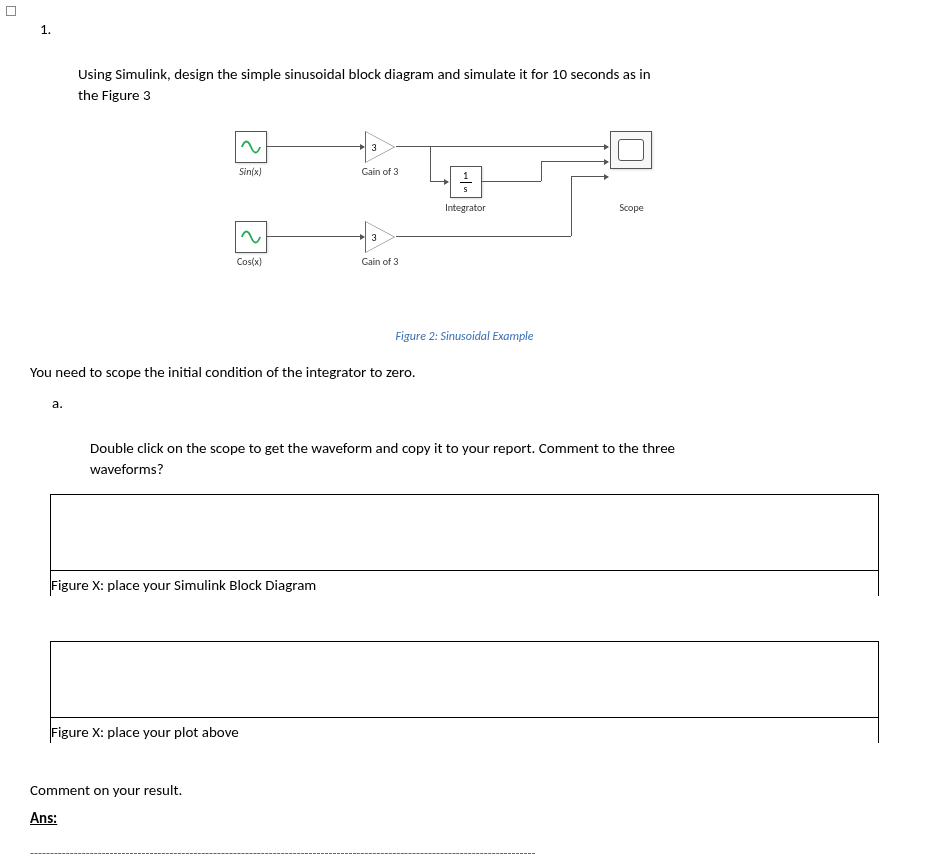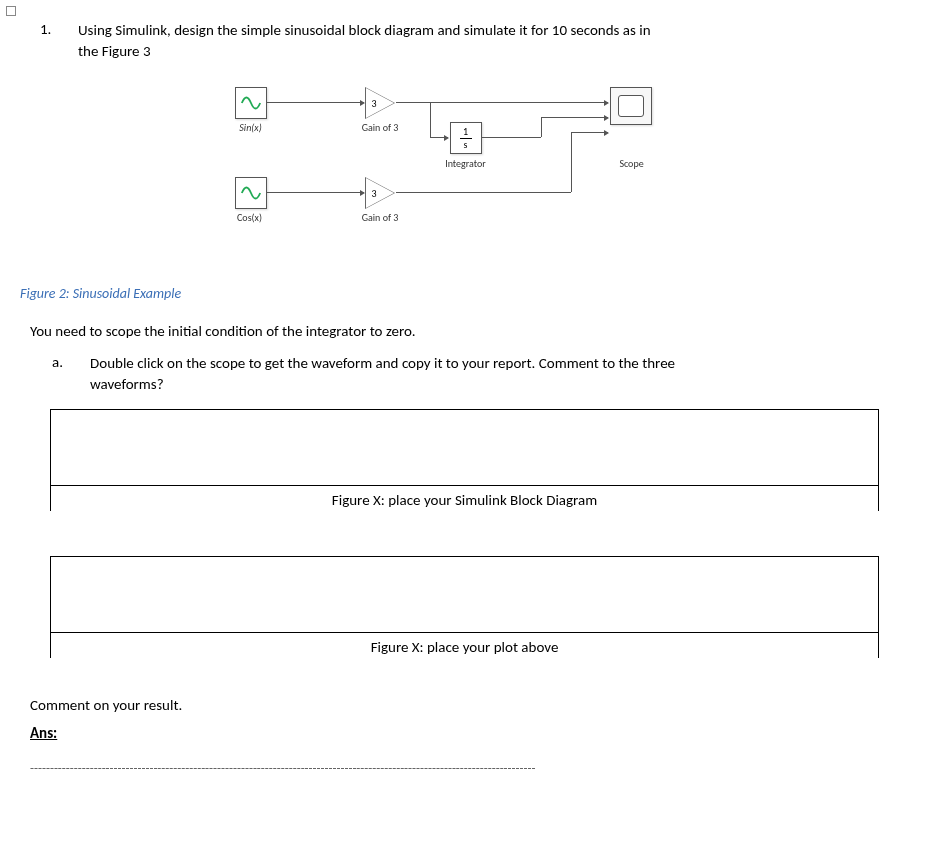--- a/index.html
+++ b/index.html
@@ -14,21 +14,21 @@
   }
   .page-square{
     position:absolute;
     left:6px; top:6px;
     width:8px;height:8px;
     border:1px solid #888;
     background:#fff;
   }
   .q-row{ display:flex; }
   .q-num{ width:38px; padding-left:20px;}
-  .q-body{ flex:1; line-height:1.4;}
+  .q-body{ flex:1; line-height:1.4;margin-top:44px;}
   
   .diagram{
     position:relative;
     width:480px; height:180px;
     margin:25px auto 10px auto;
     font-size:10px;
   }
   .blk{
     position:absolute;
     border:1px solid #555;
@@ -62,34 +62,34 @@
     position:absolute; height:0; border-top:1px solid #555;
   }
   .arrow::after{
     content:""; position:absolute; right:-1px; top:-3px;
     width:0;height:0;
     border-top:3px solid transparent;
     border-bottom:3px solid transparent;
     border-left:5px solid #555;
   }
   .varrow{ position:absolute; width:0; border-left:1px solid #555;}
-  .fig-caption{ text-align:left; font-style:italic; color:#3b6fb6; font-size:14px; margin:18px 0;}
+  .fig-caption{ text-align:center; font-style:italic; color:#3b6fb6; font-size:12px; margin:18px 0;}
   .sub-row{ display:flex; margin-top:8px;}
   .sub-letter{ width:38px; padding-left:32px;}
   .placeholder-box{
     border:1px solid #000;
     height:80px;
     margin:14px 30px 0 30px;
     position:relative;
   }
   .placeholder-cap{
     position:absolute;
     bottom:-1px; left:0; right:0;
     border-top:1px solid #000;
-    text-align:center; font-size:15px;
+    font-size:15px;
     padding:5px 0 2px 0;
     background:#fff;
   }
   .comment-line{ margin:38px 0 10px 10px;}
   .ans-label{ margin:10px 0 4px 10px; text-decoration:underline; font-weight:bold;}
   .dashes{
     margin:18px 10px 0 10px;
     border:none;
     letter-spacing:0;
     color:#555;

